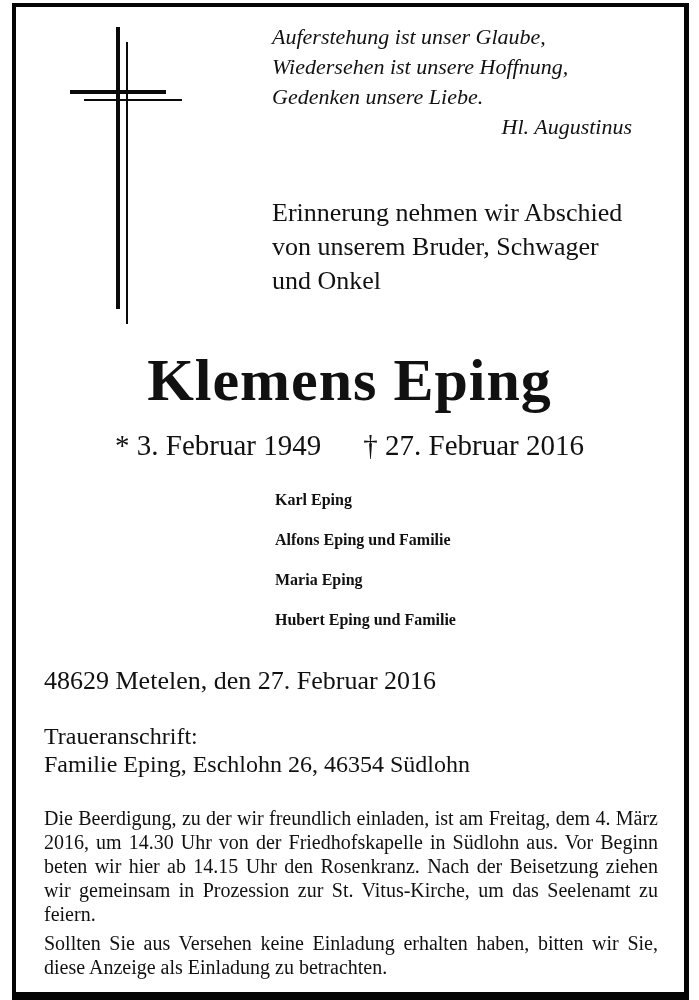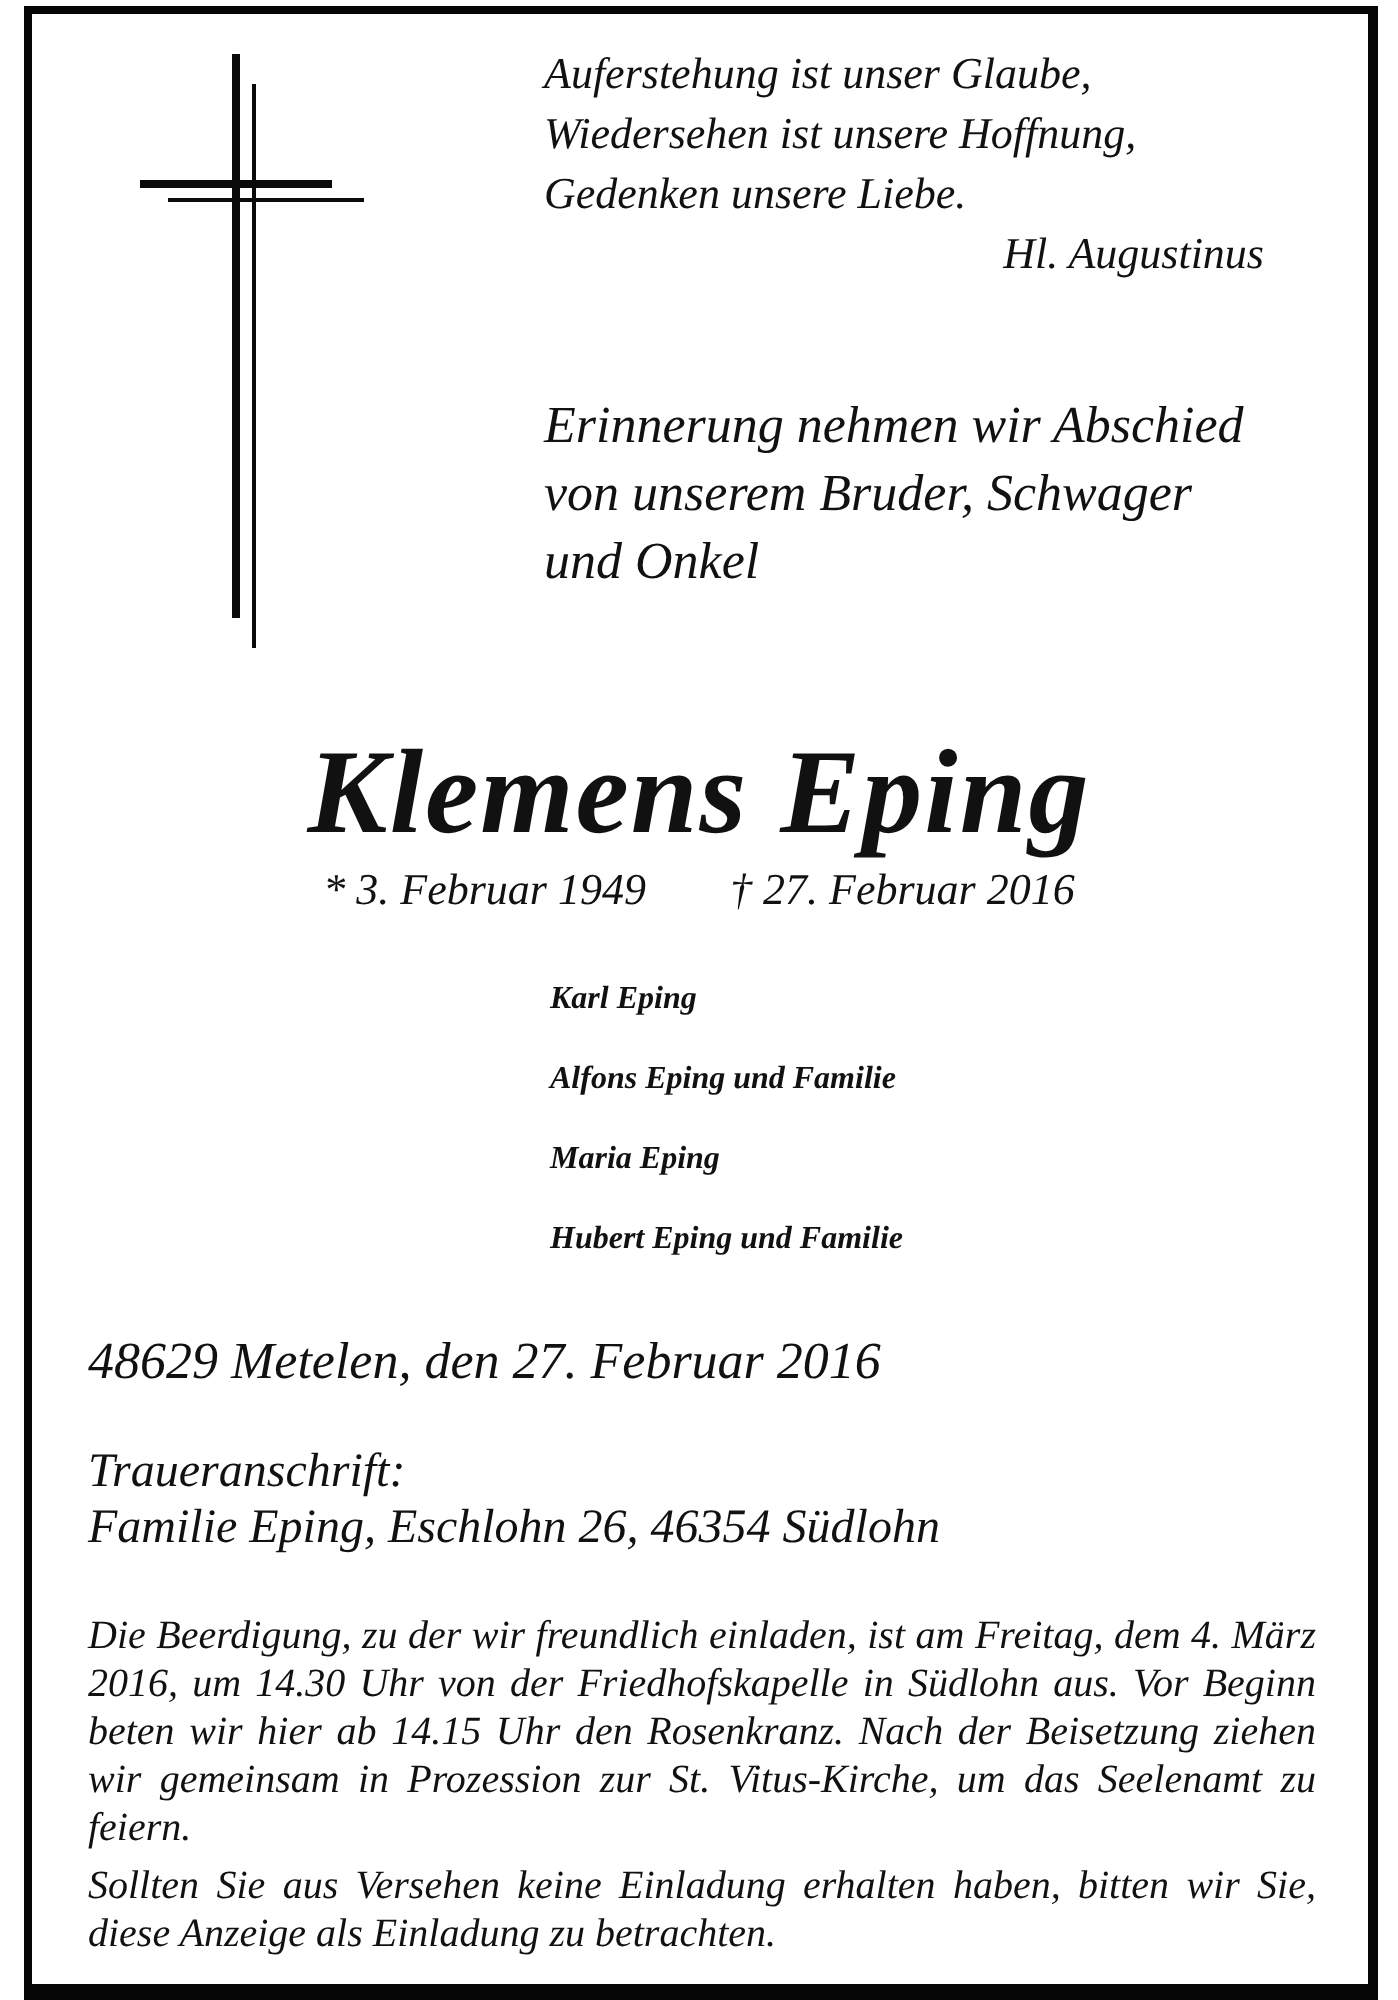--- a/index.html
+++ b/index.html
@@ -1,15 +1,15 @@
 <!DOCTYPE html>
 <html><head>
 <meta charset="utf-8">
 <style>
-  * { margin: 0; padding: 0; box-sizing: border-box; font-style: italic; }
+  * { margin: 0; padding: 0; box-sizing: border-box; }
   html, body { background: #ffffff; }
   body { font-family: "Liberation Serif", serif; }
 
   .page {
     position: relative;
     width: 699px;
     height: 1000px;
     background: #ffffff;
     color: #111111;
     overflow: hidden;
@@ -59,32 +59,31 @@
   .deceased-name {
     position: absolute;
     left: 0;
     top: 349px;
     width: 699px;
     text-align: center;
     font-weight: bold;
     font-size: 60px;
     line-height: 62px;
     letter-spacing: 1px;
-    margin-top: 16px;
   }
 
   .dates {
     position: absolute;
     left: 0;
     top: 428px;
     width: 699px;
     display: flex;
     justify-content: center;
     gap: 42px;
-    font-size: 22px;
+    font-size: 29px;
     line-height: 34px;
   }
 
   .mourners {
     position: absolute;
     left: 275px;
     top: 480px;
     font-weight: bold;
     font-size: 16px;
     line-height: 40px;

